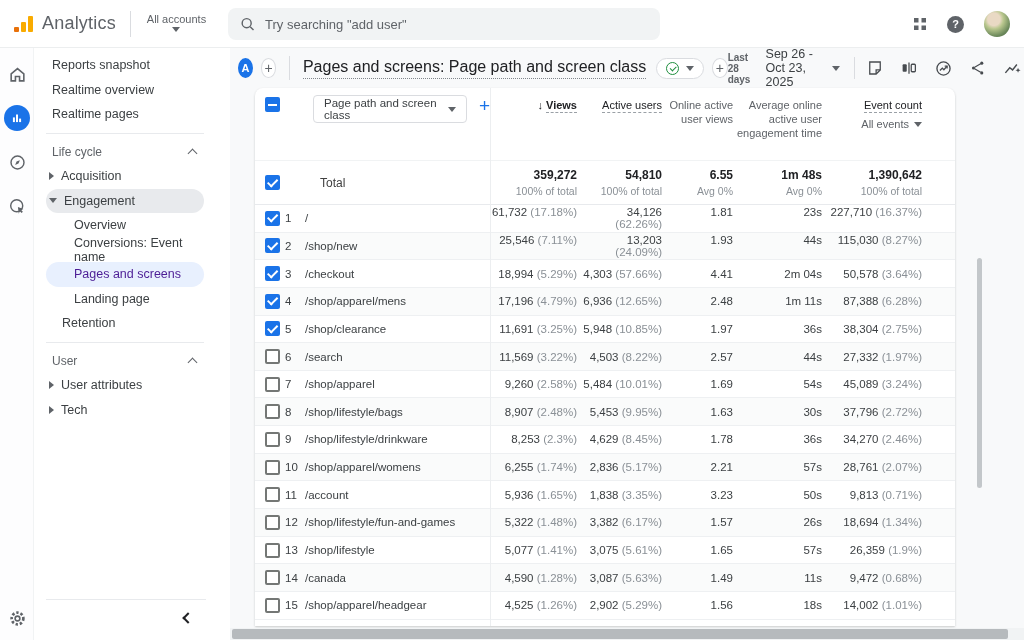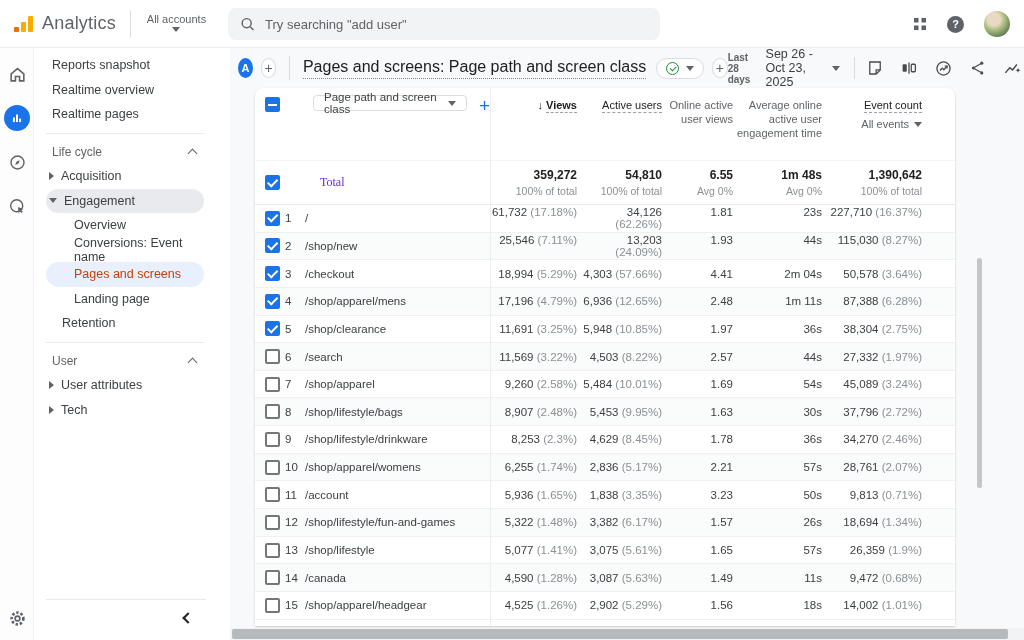--- a/index.html
+++ b/index.html
@@ -45,21 +45,21 @@
              font-size:12.5px; color:#3c4043; cursor:pointer; }
   .nav-item .nav-label { padding-left:6px; }
   .nav-item2 .nav-label { padding-left:16px; }
   .nav-section { color:#5f6368;margin-left:12px; }
   .nav-section .nav-label { padding-left:6px; font-size:12px; }
   .nav-sub .nav-label { padding-left:28px; }
   .nav-collapsed .tri, .nav-expanded .tri { margin-left:3px; }
   .nav-collapsed .nav-label, .nav-expanded .nav-label { padding-left:7px; }
   .nav-highlight { background:#e8eaed; }
   .nav-selected { background:#e8f0fe; }
-  .nav-selected .nav-label { color:#c2410c; }
+  .nav-selected .nav-label { color:#4c1d95; }
   .nav-divider { height:1px; background:#e8eaed; margin:6px 26px 6px 12px; }
   .tri { width:0; height:0; display:inline-block; }
   .tri-r { border-top:4px solid transparent; border-bottom:4px solid transparent; border-left:5px solid #5f6368; }
   .tri-d { border-left:4px solid transparent; border-right:4px solid transparent; border-top:5px solid #5f6368; }
   .chev-up { width:7px; height:7px; border-left:1.6px solid #5f6368; border-top:1.6px solid #5f6368;
              transform:rotate(45deg); margin-left:auto; margin-right:8px; margin-top:3px; }
   .side-bottom-div { position:absolute; bottom:40px; left:12px; right:24px; height:1px; background:#e8eaed; }
   .collapse-btn { position:absolute; bottom:12px; right:34px; width:20px; height:20px; display:flex;
                   align-items:center; justify-content:center; cursor:pointer; }
   .chev-left { width:8px; height:8px; border-left:2px solid #202124; border-bottom:2px solid #202124; transform:rotate(45deg); margin-left:4px; }
@@ -105,31 +105,31 @@
   .cb-off { border:2px solid #747775; background:#fff; }
   .cb-on { background:#1a73e8; }
   .cb-on::after { content:""; width:8px; height:4px; border-left:2px solid #fff; border-bottom:2px solid #fff;
                   transform:rotate(-45deg) translate(0.5px,-1px); }
   .cb-ind { background:#1a73e8; }
   .cb-ind::after { content:""; width:9px; height:2px; background:#fff; }
 
   .table-toolbar { display:flex; align-items:flex-start; height:72px; padding-top:9px; }
   .dim-wrap { flex:1; display:flex; align-items:flex-start; gap:12px; padding-left:28px; }
   .dim-pill { display:flex; align-items:center; gap:10px; border:1px solid #dadce0; border-radius:4px;
-              height:16px; padding:0 10px; font-size:11.5px; color:#3c4043; cursor:pointer; margin-top:-2px; }
+              height:28px; padding:0 10px; font-size:11.5px; color:#3c4043; cursor:pointer; margin-top:-2px; }
   .dim-add { color:#1a73e8; font-size:19px; line-height:20px; cursor:pointer; margin-top:-1px; }
   .dim-add::after { content:"+"; }
   .hdr-metrics { width:465px; display:flex; padding-top:1px; }
   .hcell { text-align:right; font-size:11px; line-height:14px; color:#5f6368; }
   .hcell .hlink { color:#202124; border-bottom:1px dashed #9aa0a6; padding-bottom:1px; cursor:pointer; }
   .hcell .sort { color:#202124; font-weight:bold; }
   .allev { margin-top:5px; font-size:11px; color:#5f6368; display:flex; justify-content:flex-end; align-items:center; gap:5px; cursor:pointer; }
 
   .total-row { display:flex; align-items:center; height:45px; border-top:1px solid #f1f3f4; border-bottom:1px solid #e8eaed; }
-  .total-row .cell-path { padding-left:17px; font-size:12px; color:#6d28d9;font-family:Liberation Serif, serif; }
+  .total-row .cell-path { padding-left:17px; font-size:12px; color:#404040; }
   .tval { font-size:12px; font-weight:bold; color:#202124; }
   .tsub { font-size:10.5px; color:#8a9096; margin-top:3px; }
 
   .trow { display:flex; align-items:center; height:27.65px; border-bottom:1px solid #eef0f2; }
   .trow:nth-child(even) { background:#fafbfb; }
 
   
   .vscroll { position:absolute; right:42px; top:258px; width:5px; height:230px; background:#c3c7ca; border-radius:3px; }
   .hscroll { position:absolute; left:230px; right:0; bottom:0; height:12px; background:#f1f3f4; }
   .hscroll .thumb { position:absolute; left:2px; top:1px; width:776px; height:10px; background:#b6babd; border-radius:2px; }

